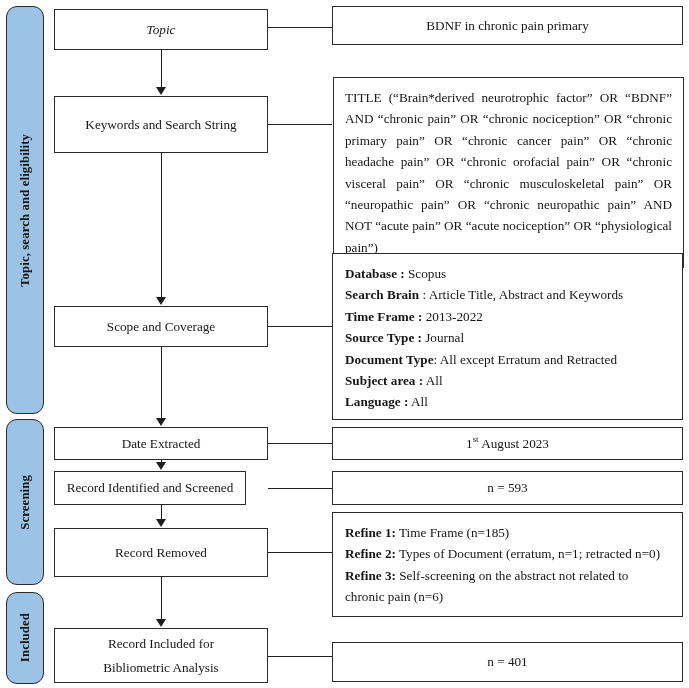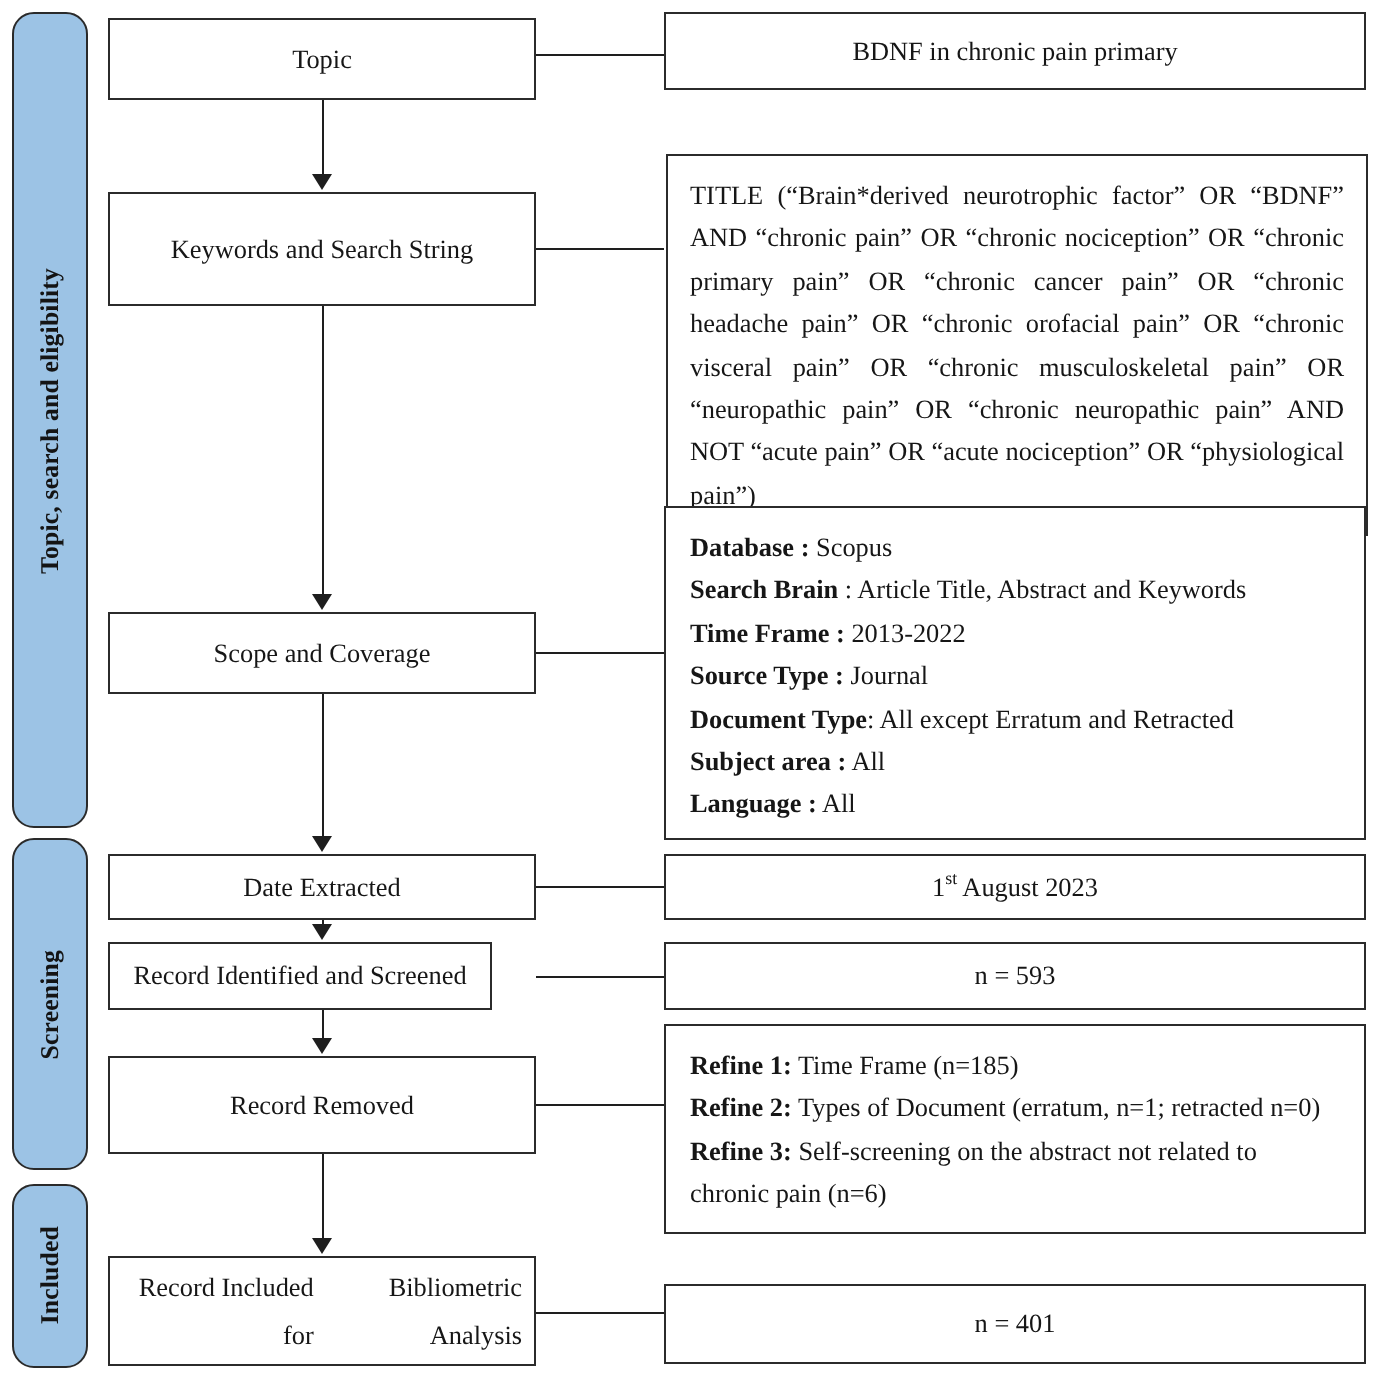--- a/index.html
+++ b/index.html
@@ -48,21 +48,21 @@
     box-sizing: border-box;
     display: flex;
     align-items: center;
     justify-content: center;
     text-align: center;
     font-size: 13.2px;
     line-height: 1.45;
     padding: 2px 6px;
   }
   .node.multiline {
-    flex-direction: row;
+    flex-direction: column;
     line-height: 1.75;
     text-align: right;
   }
 
   
   .detail {
     position: absolute;
     background: #ffffff;
     border: 1.7px solid #2b2b2b;
     box-sizing: border-box;
@@ -123,21 +123,21 @@
   </div>
 
   <div class="stage-pill" style="left:6px; top:419px; width:38px; height:166px;">
     <span class="stage-label">Screening</span>
   </div>
 
   <div class="stage-pill" style="left:6px; top:592px; width:38px; height:92px;">
     <span class="stage-label">Included</span>
   </div>
 
-  <div class="node" style="left:54px; top:9px; width:214px; height:41px;">
+  <div class="node" style="left:54px; top:9px; width:214px; height:41px;font-style:italic;">
     <span>Topic</span>
   </div>
 
   <div class="node" style="left:54px; top:96px; width:214px; height:57px;">
     <span>Keywords and Search String</span>
   </div>
 
   <div class="node" style="left:54px; top:306px; width:214px; height:41px;">
     <span>Scope and Coverage</span>
   </div>

